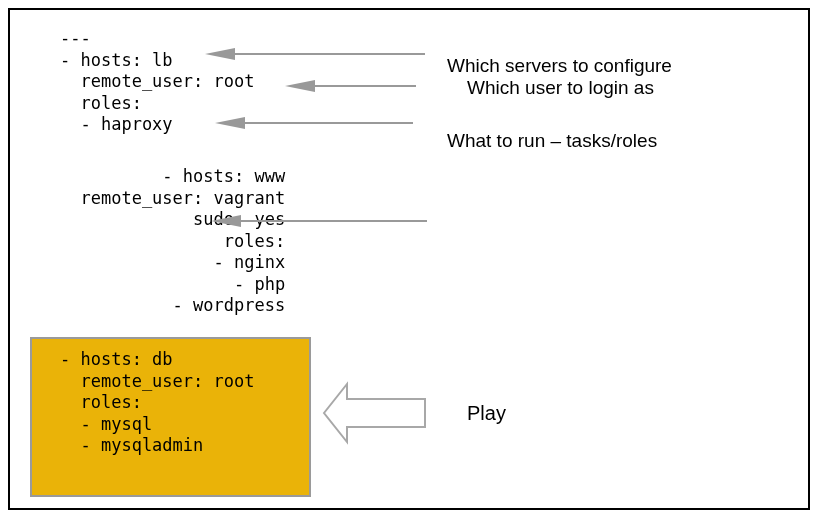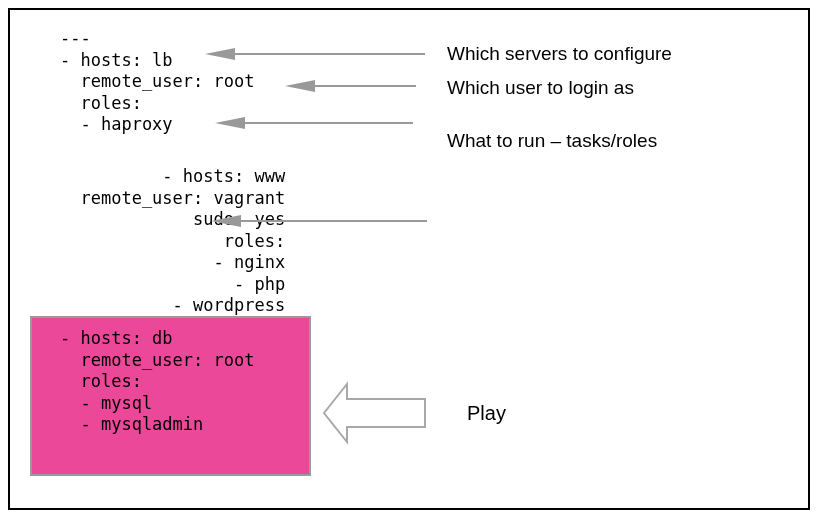--- a/index.html
+++ b/index.html
@@ -21,33 +21,33 @@
   pre.code {
     position: absolute;
     font-family: "DejaVu Sans Mono", "Liberation Mono", monospace;
     font-size: 17px; line-height: 21.5px; color: var(--text);
     white-space: pre;
   }
   .code-lb  { left: 50px; top: 18px; }   
   .code-www { left: 50px; top: 156px; text-align: right; }  
 
   .db-box {
-    position: absolute; left: 20px; top: 306px; 
+    position: absolute; left: 20px; top: 327px; 
     width: 281px; height: 160px;
-    border: 2px solid var(--box-border); background: #ec4899;
+    border: 2px solid var(--box-border); background: #eab308;
   }
   .code-db { left: 28px; top: 10px; }
 
   .annotation {
     position: absolute; left: 437px; 
     transform: translateY(-50%);
     font-size: 19px; white-space: nowrap; color: var(--text);
   }
-  .ann-1 { top: 44px;  }  
-  .ann-2 { top: 78px;  }  
+  .ann-1 { top: 56px;  }  
+  .ann-2 { top: 78px; margin-left: 20px;  }  
   .ann-3 { top: 131px; }  
   .ann-4 { top: 211px; }  
 
   .thin-arrow {
     position: absolute; height: 12px; transform: translateY(-50%);
     display: flex; align-items: center;
   }
   .thin-arrow .head {
     width: 0; height: 0; flex: none;
     border-top: 6px solid transparent; border-bottom: 6px solid transparent;

